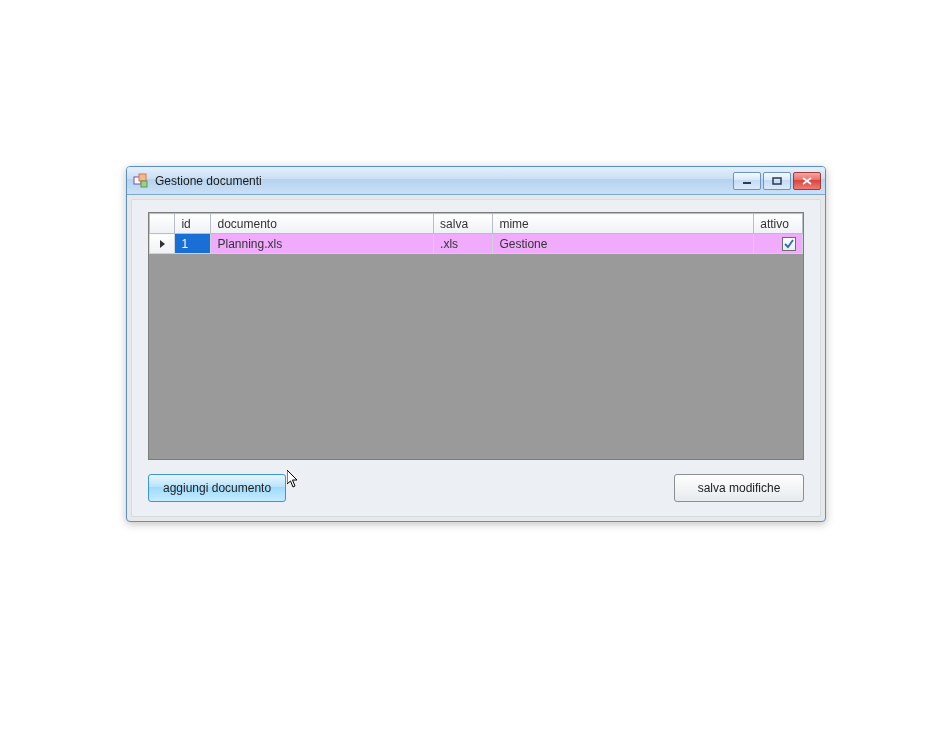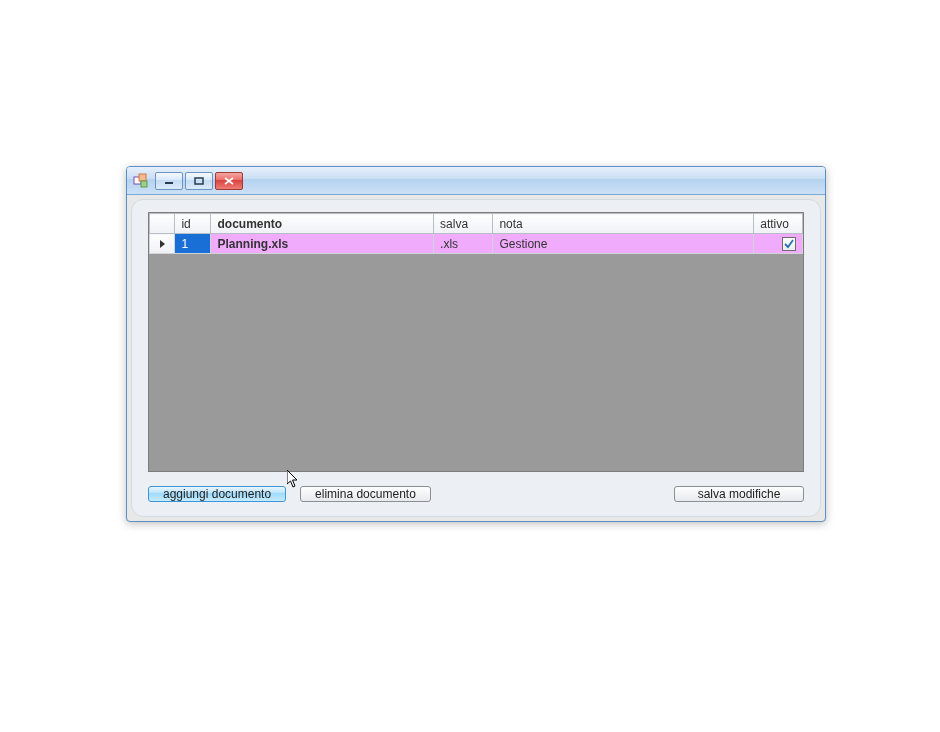--- a/index.html
+++ b/index.html
@@ -64,21 +64,21 @@
     .win-btn svg { display:block; }
     .win-btn.close {
       background: linear-gradient(to bottom, #f6a6a3, #e96e68 45%, #d94440 46%, #f07b74);
       border-color: #a03a36;
     }
     .client-area {
       flex: 1;
       background: #eceff3;
       border: 1px solid #d5dbe3;
       margin: 4px;
-      border-radius: 12px;
+      border-radius: 2px;
       padding: 12px 16px 14px 16px;
       display: flex;
       flex-direction: column;
     }
     .grid-wrap {
       flex: 1;
       background: #9a9a9a;
       border: 1px solid #7c7c7c;
       display: flex;
       flex-direction: column;
@@ -101,21 +101,21 @@
     }
     .grid td {
       background: #f0abfc;
       border: 1px solid #d0d3d8;
       padding: 2px 6px;
       color: #333;
       height: 20px;
     }
     .grid .rowhdr-col { width: 24px; }
     .grid .id-col { width: 34px; }
-    .grid .doc-col { width: 210px; font-weight: bold; }
+    .grid .doc-col { width: 210px; }
     .grid .mime-col { width: 56px; }
     .grid .nota-col { width: 246px; }
     .grid .attivo-col { width: 46px; text-align: right; margin-left: 36px; }
     .grid th.attivo-col { text-align: left; }
     .grid td.rowhdr {
       background: linear-gradient(to bottom, #ffffff, #eef1f5);
       text-align: center;
       padding: 0;
     }
     .grid td.id-cell {
@@ -141,21 +141,21 @@
     }
     .checkbox-square svg { display:block; }
     .button-row {
       display: flex;
       gap: 14px;
       margin-top: 14px;
     }
     .button-row .spacer { flex: 1; }
     .btn {
       min-width: 130px;
-      height: 16px;
+      height: 28px;
       border: 1px solid #8a8f96;
       border-radius: 3px;
       background: linear-gradient(to bottom, #fefefe, #e7eaee);
       color: #222;
       font-size: 12px;
       padding: 0 14px;
       cursor: pointer;
       display: flex;
       align-items: center;
       justify-content: center;
@@ -177,20 +177,21 @@
 
 <div class="window">
   <div class="titlebar">
     <span class="app-icon">
       <svg width="16" height="16" viewBox="0 0 16 16">
         <rect x="1" y="4" width="7" height="7" fill="#fff" stroke="#7e4aa8" stroke-width="1"></rect>
         <rect x="6" y="1" width="7" height="7" fill="#f6b98c" stroke="#d0784a" stroke-width="1"></rect>
         <rect x="8" y="8" width="6" height="6" fill="#9fcf8e" stroke="#5a9a49" stroke-width="1"></rect>
       </svg>
     </span>
+    <span class="title-text">Gestione documenti</span>
     <div class="win-controls">
       <div class="win-btn">
         <svg width="10" height="8" viewBox="0 0 10 8">
             <rect x="1" y="5" width="8" height="2" fill="#2a3a50"></rect>
           </svg>
       </div>
       <div class="win-btn">
         <svg width="10" height="8" viewBox="0 0 10 8">
             <rect x="1" y="1" width="8" height="6" fill="none" stroke="#2a3a50" stroke-width="1.5"></rect>
           </svg>
@@ -205,21 +206,21 @@
 
   <div class="client-area">
     <div class="grid-wrap">
       <table class="grid">
         <thead>
           <tr>
             <th class="rowhdr-col"></th>
             <th class="id-col">id</th>
             <th class="doc-col">documento</th>
             <th class="mime-col">salva</th>
-            <th class="nota-col">nota</th>
+            <th class="nota-col">mime</th>
             <th class="attivo-col">attivo</th>
           </tr>
         </thead>
         <tbody>
           <tr>
             <td class="rowhdr">
               <span class="row-pointer"></span>
             </td>
             <td class="id-col id-cell">1</td>
             <td class="doc-col">Planning.xls</td>
@@ -232,21 +233,20 @@
                   </svg>
               </span>
             </td>
           </tr>
         </tbody>
       </table>
     </div>
 
     <div class="button-row">
       <button class="btn highlight">aggiungi documento</button>
-      <button class="btn">elimina documento</button>
       <div class="spacer"></div>
       <button class="btn">salva modifiche</button>
     </div>
   </div>
 </div>
 
 <div class="cursor-arrow">
   <svg width="16" height="20" viewBox="0 0 16 20">
     <path d="M0 0 L0 14 L3.5 11 L6 17 L8 16 L5.5 10 L10 10 Z" fill="#fff" stroke="#000" stroke-width="1"></path>
   </svg>

